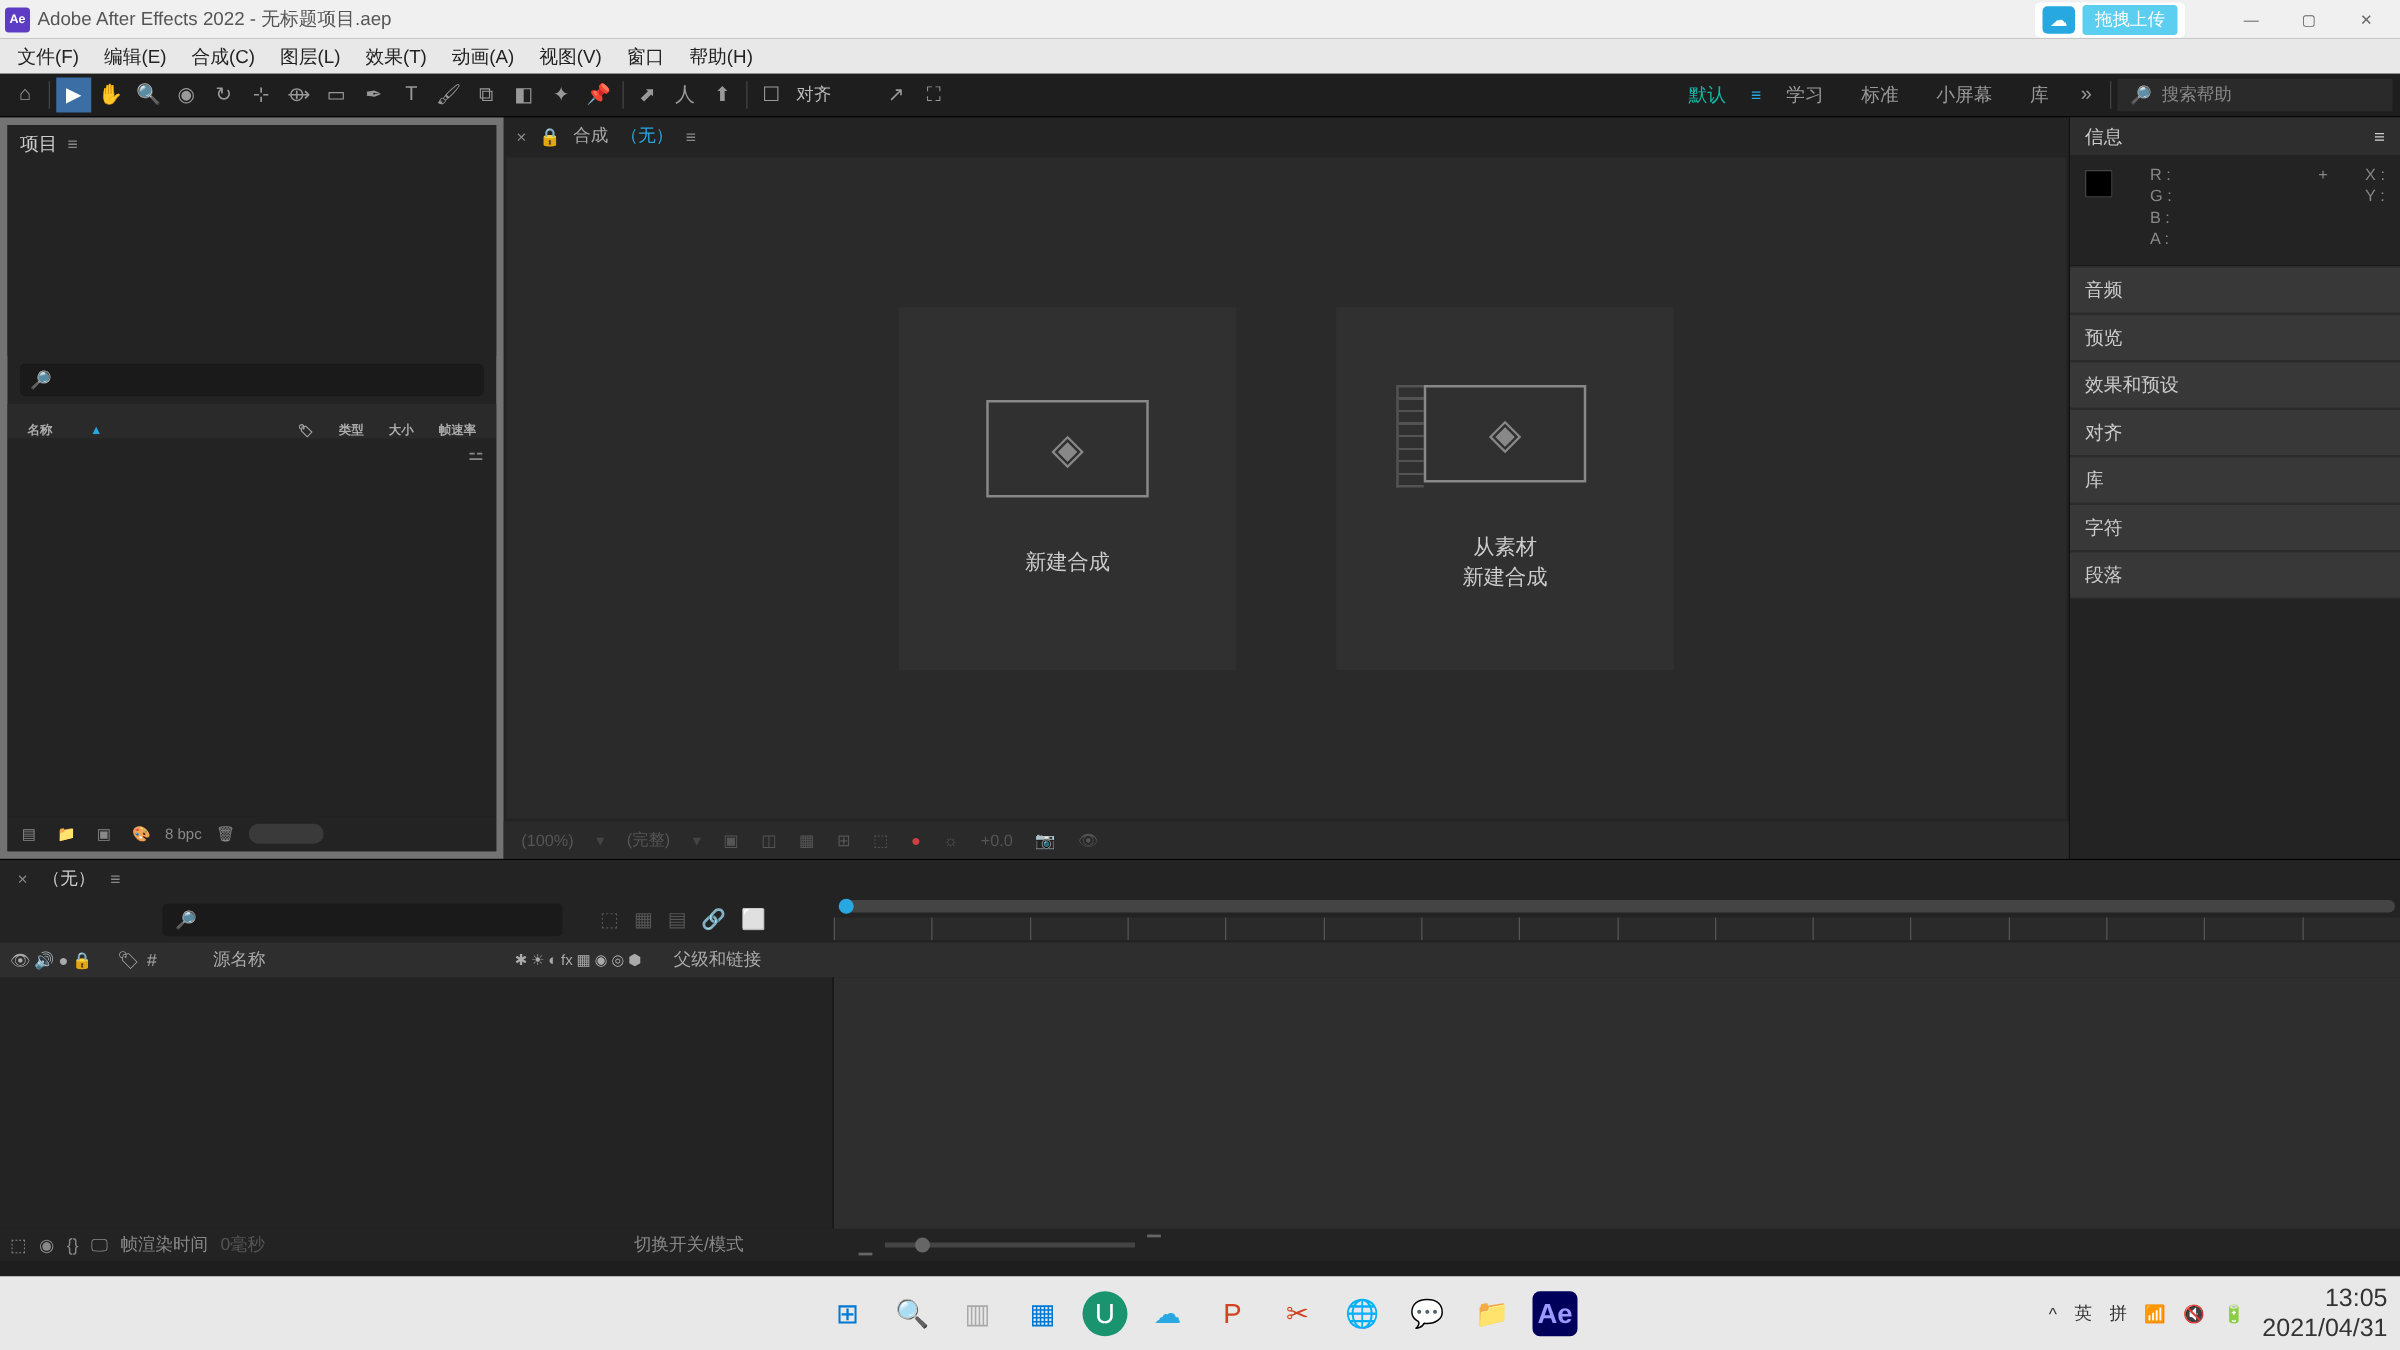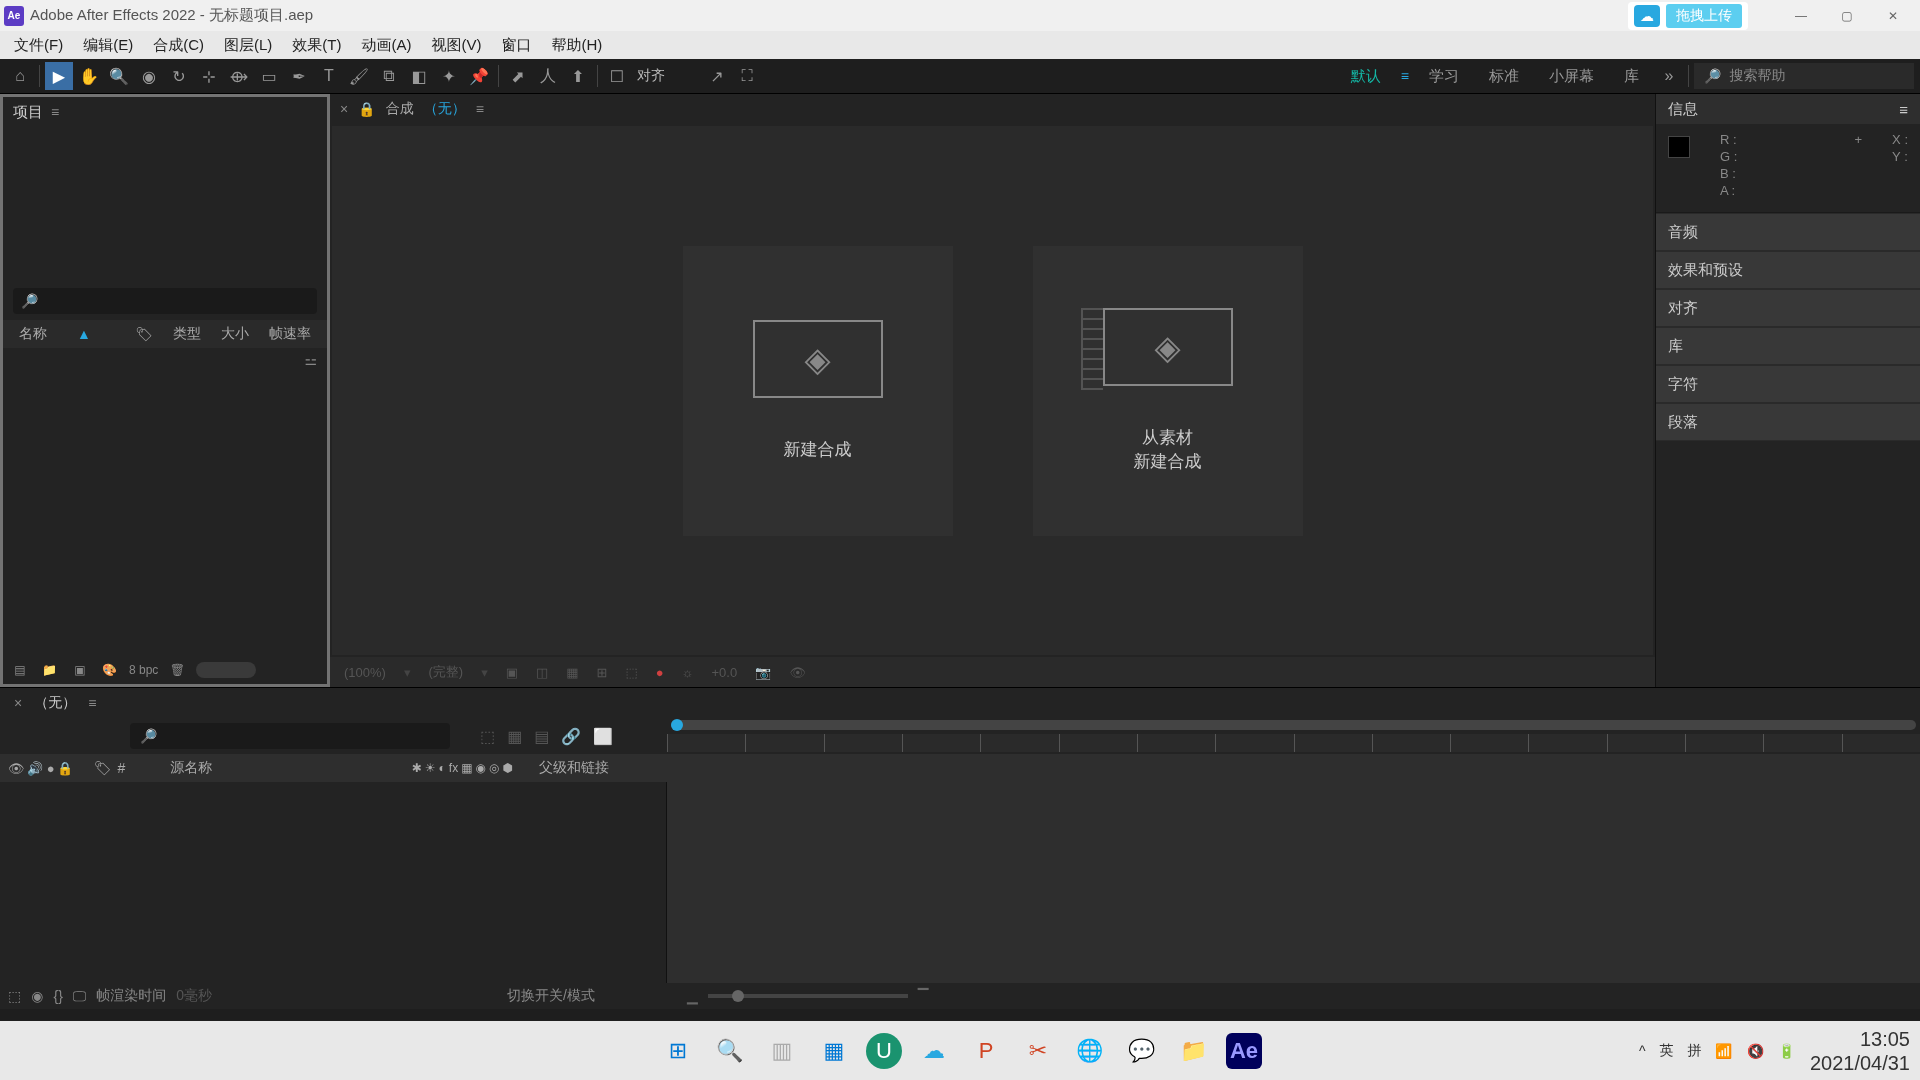--- a/index.html
+++ b/index.html
@@ -28,27 +28,27 @@
 .workspace-tab { padding: 5px 14px; color: #999; font-size: 15px; }
 .workspace-tab.active { color: #14b8a6; }
 .workspace-tab.active + .ws-marker { color: #28a8e0; }
 .ws-marker { color: #666; padding: 0 4px; }
 .toolbar .searchbox { background: #2a2a2a; padding: 4px 10px; border-radius: 0; color: #888; width: 220px; display: flex; gap: 8px; align-items: center; }
 
 
 .main { display: flex; height: 593px; }
 
 
-.project-panel { width: 330px; background: #232323; border: 3px solid #737373; display: flex; flex-direction: column; }
+.project-panel { width: 403px; background: #232323; border: 6px solid #737373; display: flex; flex-direction: column; }
 .panel-tab-row { height: 30px; display: flex; align-items: center; padding: 0 10px; gap: 8px; background: #232323; }
 .panel-tab-label { color: #ccc; font-size: 15px; }
 .panel-menu { color: #888; }
 .project-top { height: 155px; background: #232323; }
 .project-search { margin: 6px 10px; background: #1a1a1a; height: 26px; border-radius: 4px; display: flex; align-items: center; padding: 0 8px; color: #666; }
-.project-cols { display: flex; align-items: center; height: 28px; padding: 0 16px; gap: 20px; color: #aaa; font-size: 14px; background: #2a2a2a; }
+.project-cols { display: flex; align-items: flex-end; height: 28px; padding: 0 16px; gap: 20px; color: #aaa; font-size: 10px; background: #2a2a2a; font-weight: bold; }
 .project-cols .col-name { flex: 1; display: flex; align-items: center; gap: 30px; }
 .project-list { flex: 1; background: #232323; position: relative; }
 .project-list .tag-icon { position: absolute; right: 10px; top: 4px; color: #888; }
 .project-footer { height: 28px; background: #232323; display: flex; align-items: center; padding: 0 6px; gap: 8px; color: #888; font-size: 12px; }
 .pf-btn { width: 22px; height: 22px; display: flex; align-items: center; justify-content: center; }
 .pf-pill { width: 60px; height: 16px; background: #3a3a3a; border-radius: 8px; }
 
 
 .comp-viewer { flex: 1; background: #232323; display: flex; flex-direction: column; border-right: 1px solid #111; }
 .comp-tabs { height: 30px; display: flex; align-items: center; gap: 10px; padding: 0 10px; color: #aaa; }
@@ -271,20 +271,21 @@
         <div class="rp-info-col" style="margin-left:auto">
           <span>+</span>
         </div>
         <div class="rp-info-col">
           <span>X :</span>
           <span>Y :</span>
         </div>
       </div>
     </div>
     <div class="rp-row">音频</div>
+    <div class="rp-row">预览</div>
     <div class="rp-row">效果和预设</div>
     <div class="rp-row">对齐</div>
     <div class="rp-row">库</div>
     <div class="rp-row">字符</div>
     <div class="rp-row">段落</div>
   </div>
 </div>
 
 <div class="timeline">
   <div class="tl-tabs">

